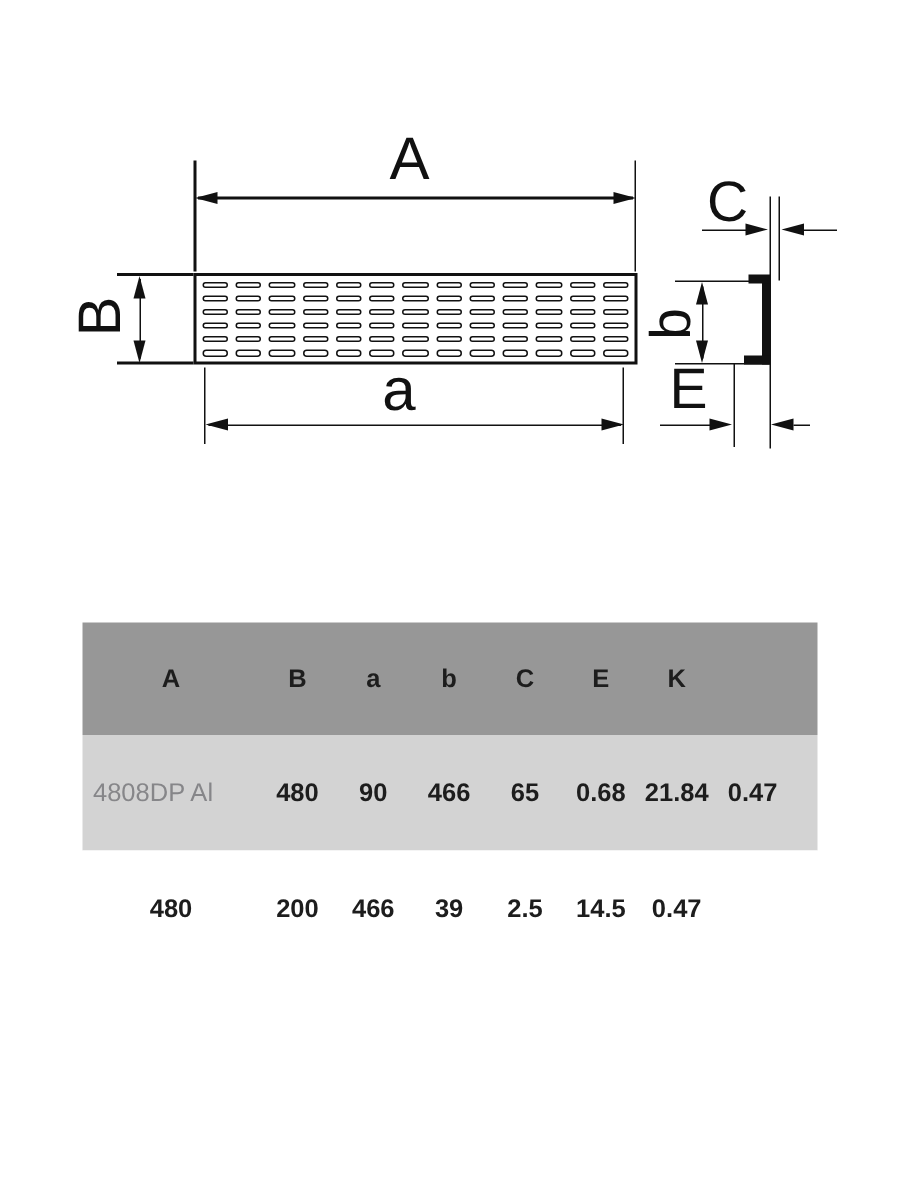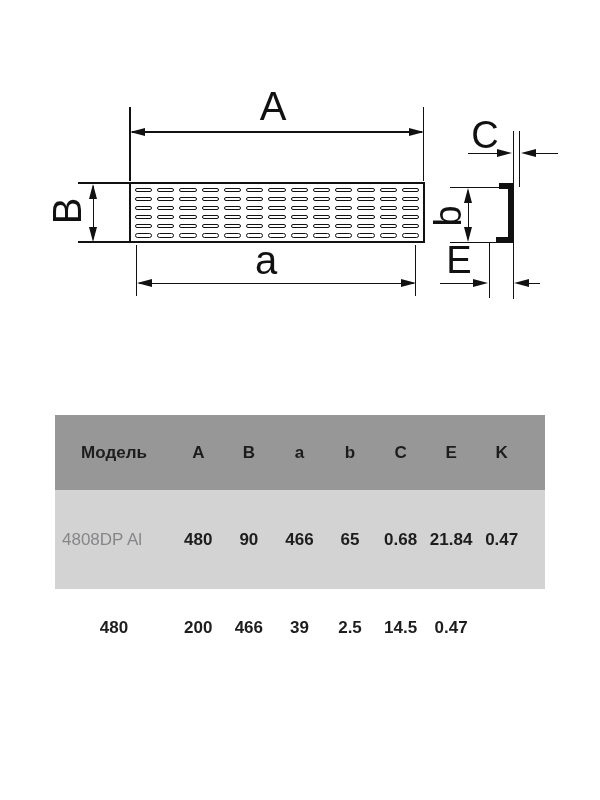--- a/index.html
+++ b/index.html
@@ -30,21 +30,21 @@
   
   .panel{position:absolute;left:129px;top:182px;width:296px;height:61px;border:2.5px solid var(--line);background:#fff;}
   .slots{position:absolute;left:4px;top:3.5px;right:4px;bottom:3.5px;display:grid;grid-auto-rows:1fr;gap:4.5px 5px;}
   .slot{border:1.2px solid var(--line);border-radius:3px;background:#fff;}
 
   
   .tbl-title{position:absolute;left:0;top:379px;width:600px;text-align:center;font-size:18px;font-weight:bold;color:#141414;}
   .dim-table{position:absolute;left:55px;top:415px;width:490px;}
   .trow{display:grid;grid-template-columns:118px repeat(7,1fr);padding-right:18px;align-items:center;}
   .trow.head{height:75px;background:var(--header-bg);}
-  .trow.r0{height:99px;background:var(--row-alt-bg);}
+  .trow.r0{height:77px;background:var(--row-alt-bg);}
   .trow.r1{height:77px;background:#fff;}
   .tcell{text-align:center;font-size:17px;font-weight:bold;color:var(--value-text);}
   .tcell.model-h{font-size:17px;}
   .tcell.model{font-weight:normal;color:var(--model-text);text-align:left;padding-left:7px;}
 </style>
 </head>
 <body>
 
 <div class="page">
 
@@ -191,21 +191,20 @@
         <div class="ah ah-left" style="left:513.5px;top:279.25px;"></div>
         <div class="hline" style="left:528.5px;top:282.5px;width:11px;"></div>
         <div class="dim-label small" style="left:439px;top:241px;">E</div>
       </div>
     </div>
   </div>
 
 
   <div class="dim-table">
     <div class="trow head">
-      <div class="tcell model-h">Модель</div>
       <div class="tcell">A</div>
       <div class="tcell">B</div>
       <div class="tcell">a</div>
       <div class="tcell">b</div>
       <div class="tcell">C</div>
       <div class="tcell">E</div>
       <div class="tcell">K</div>
     </div>
 
     <div class="trow r0">

